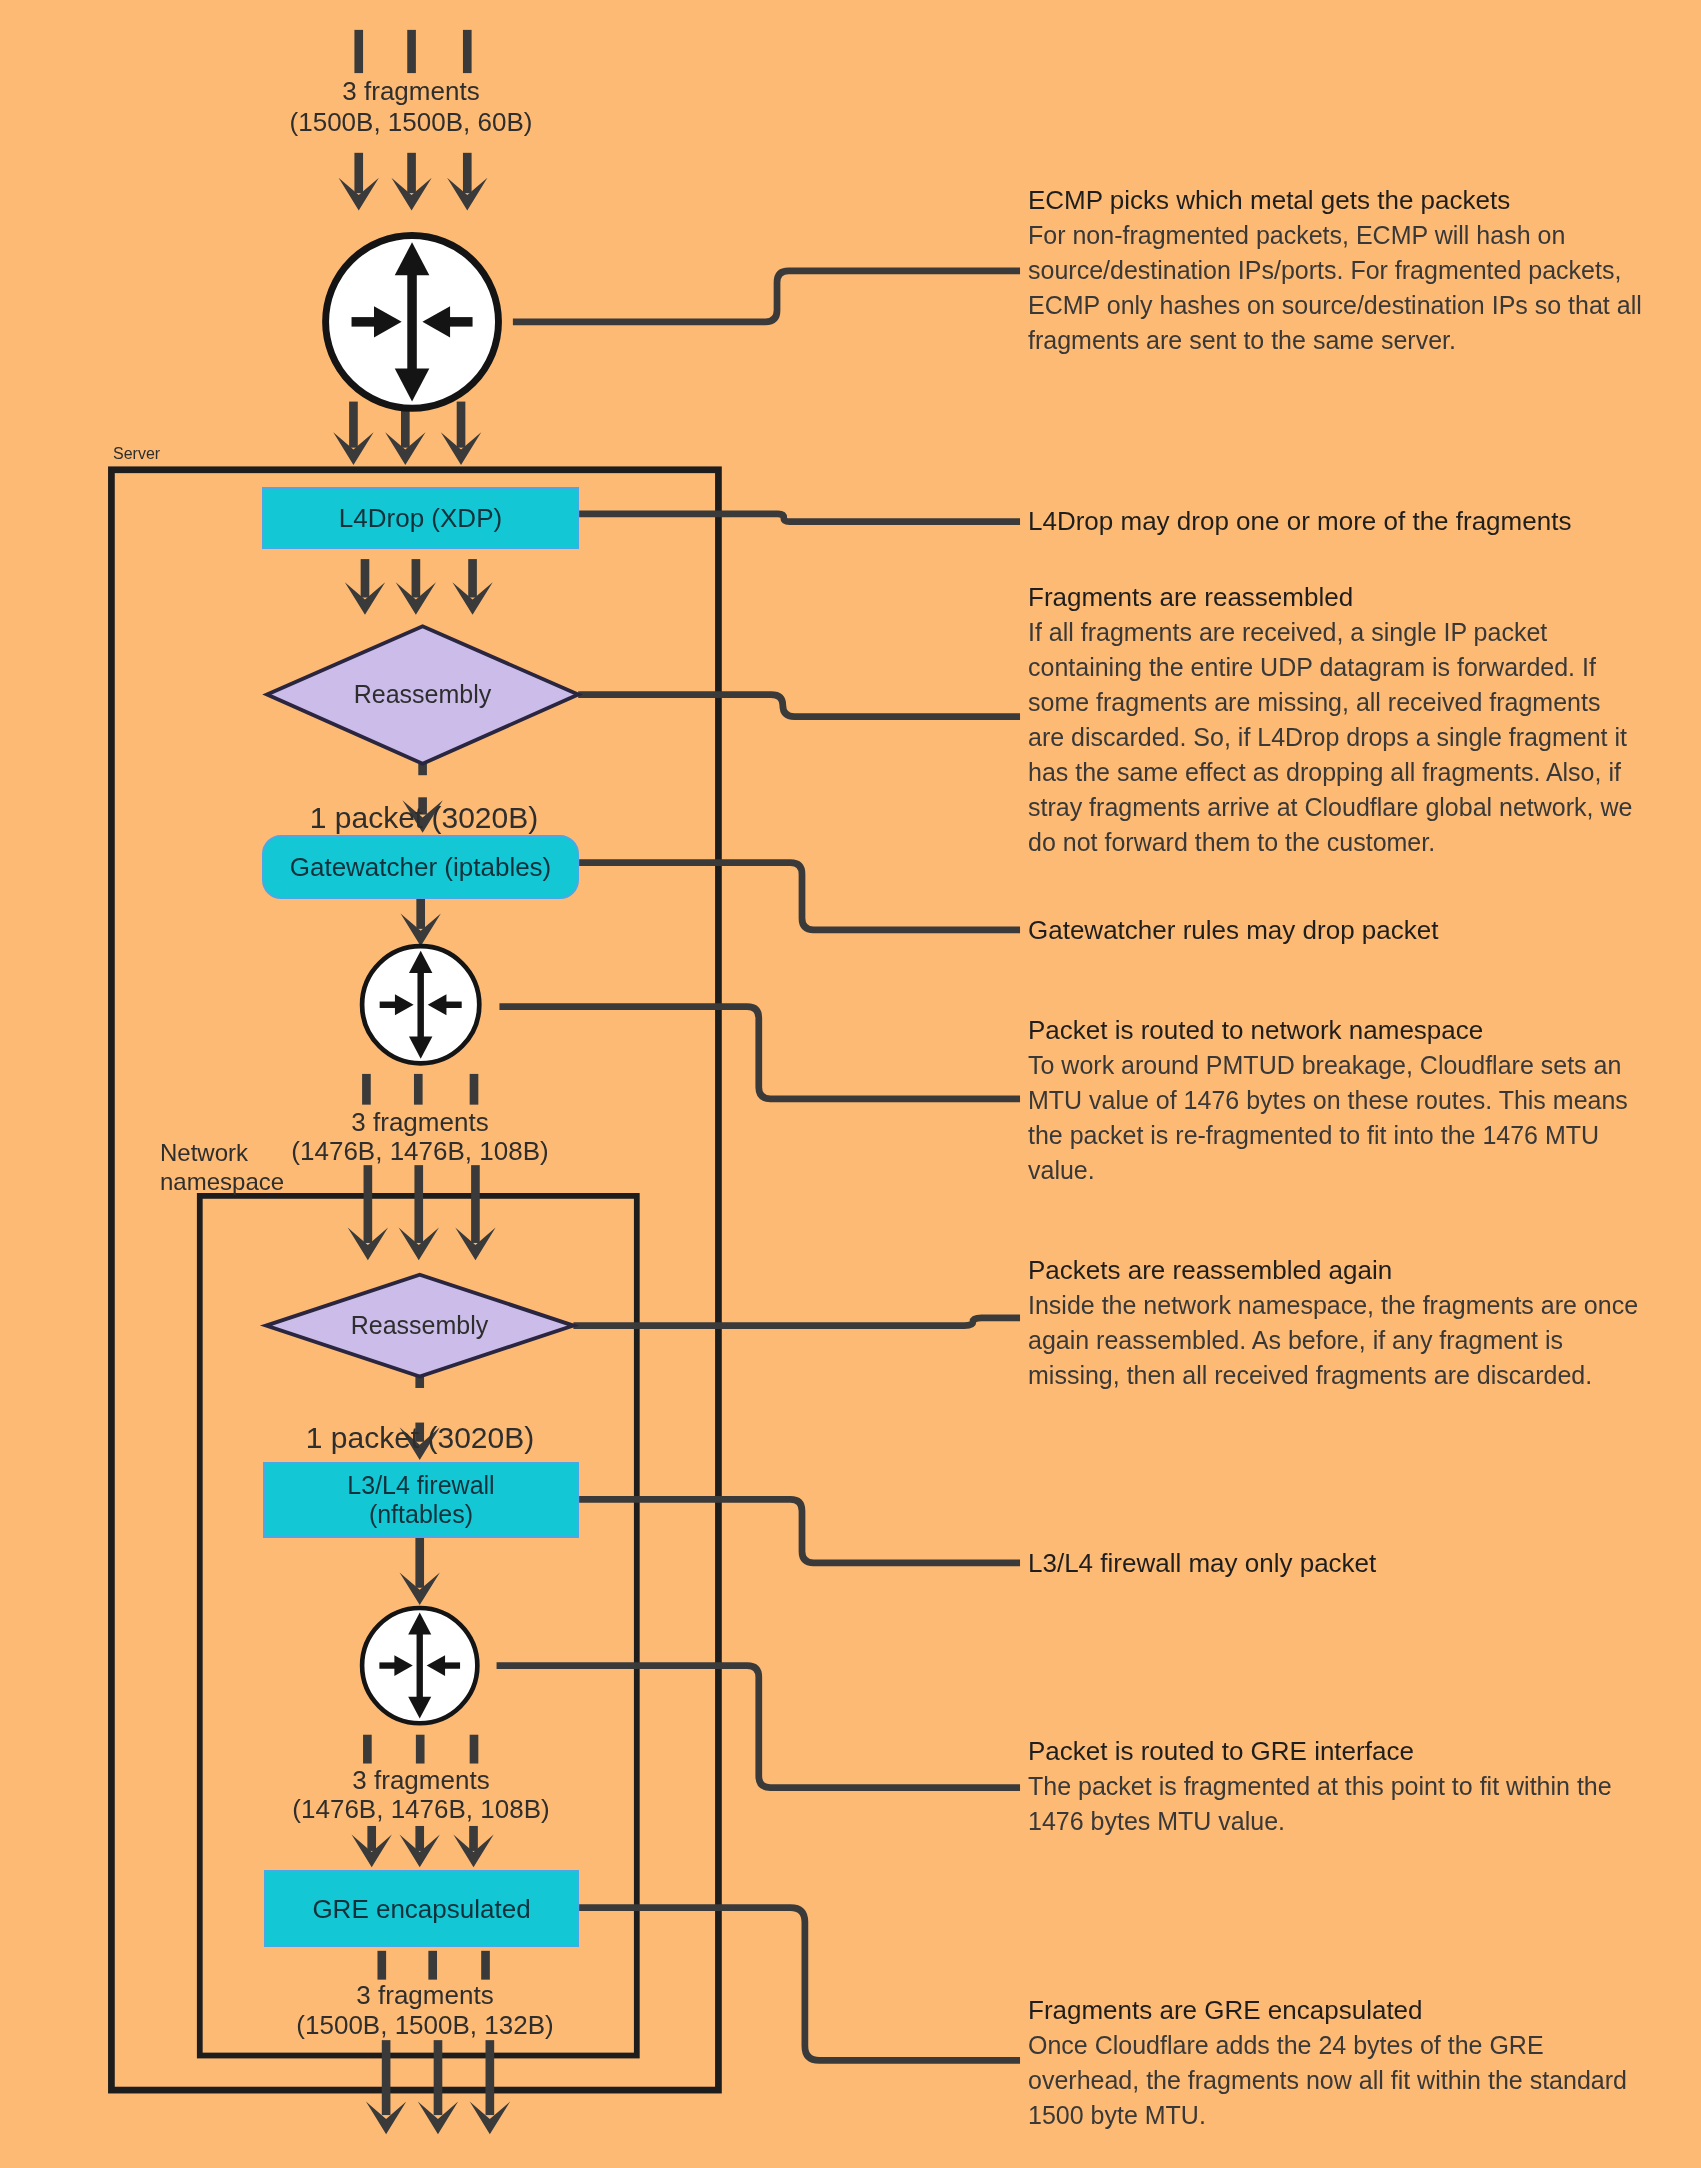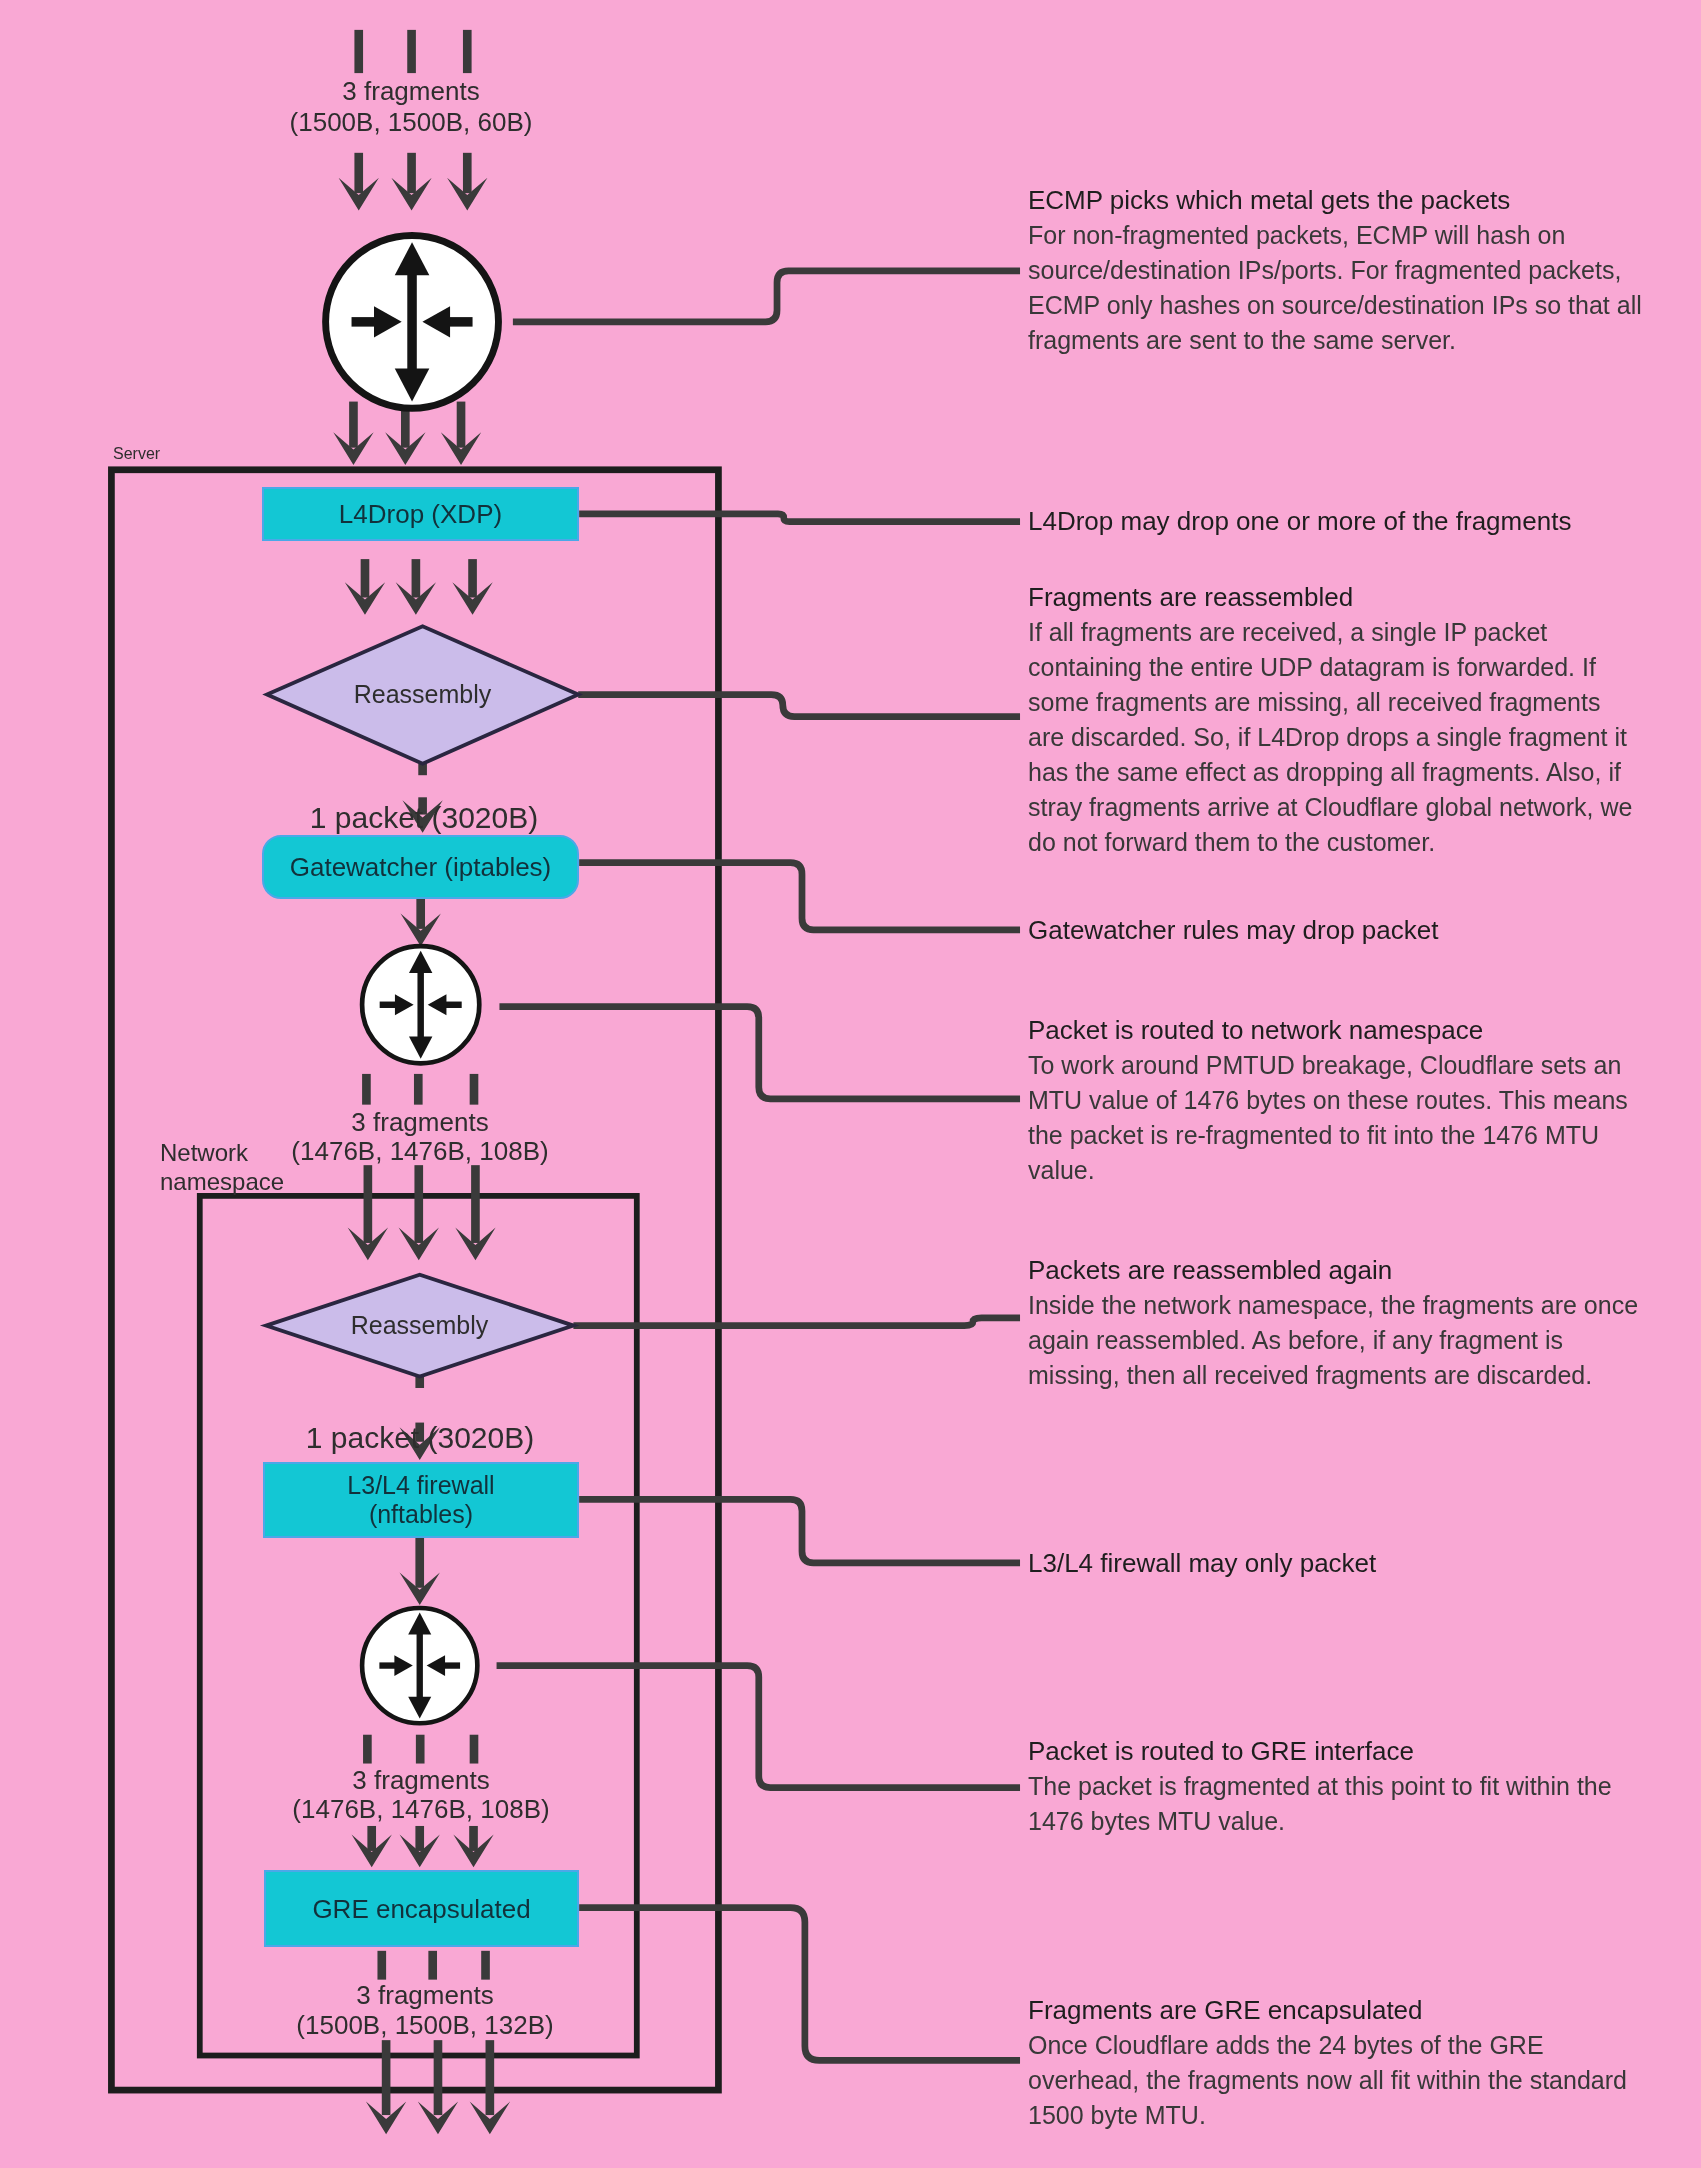--- a/index.html
+++ b/index.html
@@ -1,17 +1,17 @@
 <!DOCTYPE html>
 <html><head>
 <meta charset="utf-8">
 <style>
   html,body { margin:0; padding:0; background:#ffffff; }
   .canvas {
-    position:relative; width:1701px; height:2168px; background:#f9a8d4;
+    position:relative; width:1701px; height:2168px; background:#fdba74;
     overflow:hidden; font-family:"Liberation Sans", sans-serif; color:#2e2e2e;
   }
   svg.layer { position:absolute; left:0; top:0; width:1701px; height:2168px; }
 
   
   .dlabel { position:absolute; white-space:pre-line; color:#2e2e2e; }
   .center { text-align:center; }
   .fs27 { font-size:26px; line-height:31px; }
   .fs31 { font-size:30px; line-height:37px;margin-top:28px; }
 
@@ -30,21 +30,21 @@
   .lbl-gre-sizes     { left:248px; top:1794px; width:346px; }
   .lbl-bot-frag      { left:252px; top:1980px; width:346px; }
   .lbl-bot-sizes     { left:252px; top:2010px; width:346px; }
 
   
   .node {
     position:absolute; display:flex; align-items:center; justify-content:center;
     background:#13c7d4; border:2.9px solid #4aa8e8; box-sizing:border-box;
     color:#12313b; font-size:26px; line-height:30px; text-align:center; white-space:pre-line;
   }
-  .n-l4drop      { left:262px; top:487px;  width:317px; height:54px; }
+  .n-l4drop      { left:262px; top:487px;  width:317px; height:62px; }
   .n-gatewatcher { left:262px; top:835px;  width:317px; height:64px;border-radius:19px; }
   .n-firewall    { left:263px; top:1462px; width:316px; height:76px; font-size:25px; line-height:29px; }
   .n-gre         { left:264px; top:1870px; width:315px; height:77px; }
 
   
   .ann { position:absolute; left:1028px; }
   .ann h3 { margin:0; font-size:26px; line-height:35px; font-weight:normal; color:#1e1e1e; white-space:pre-line; }
   .ann p  { margin:0; font-size:25px; line-height:35px; color:#383838; white-space:pre-line; }
   .a1 { top:183px; }  .a2 { top:504px; }  .a3 { top:580px; }
   .a4 { top:913px; }  .a5 { top:1013px; } .a6 { top:1253px; }

